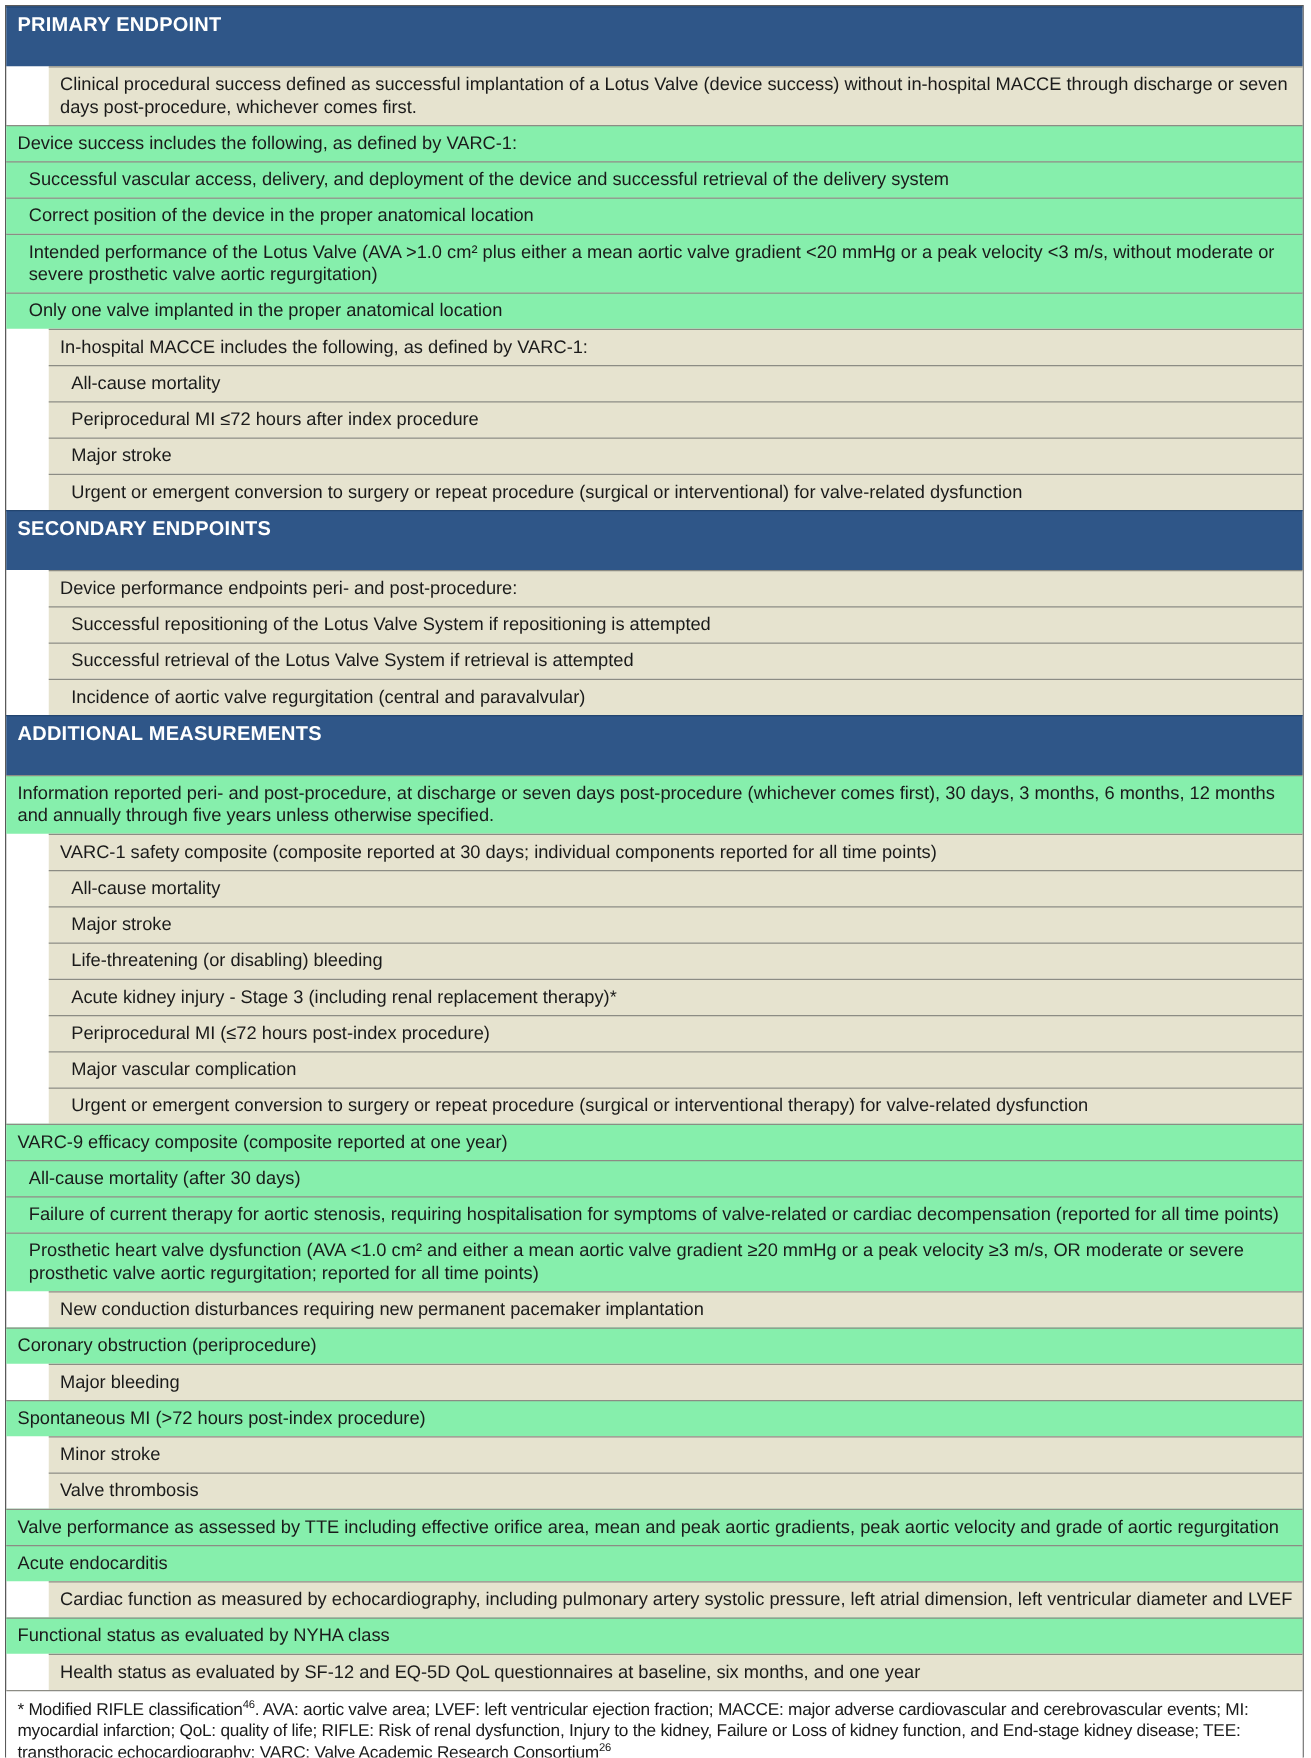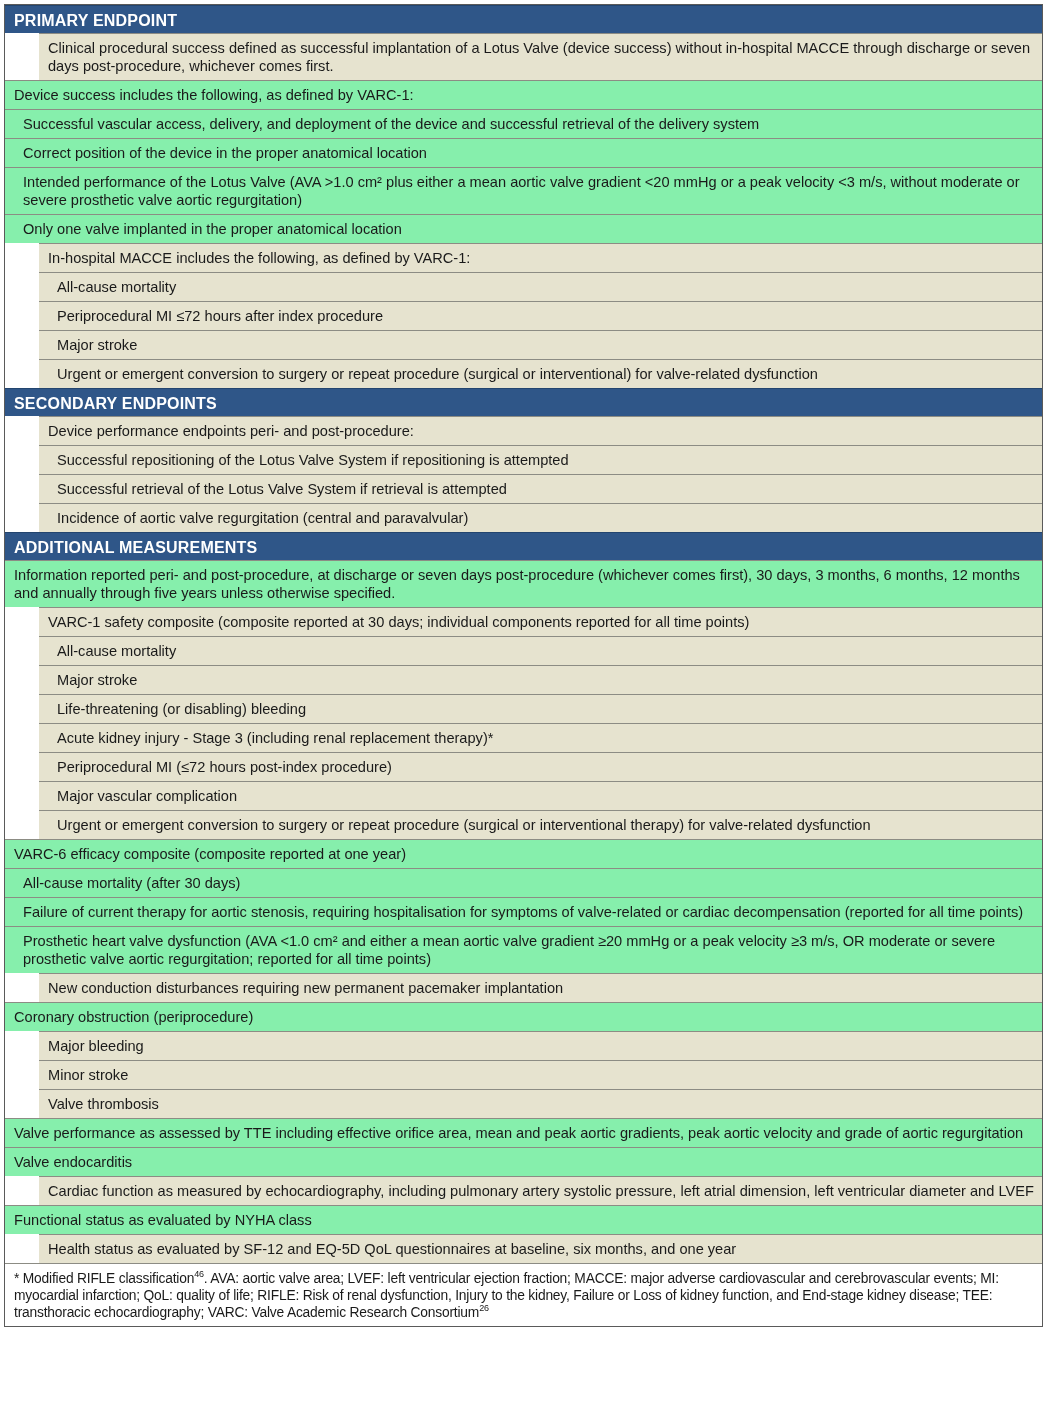--- a/index.html
+++ b/index.html
@@ -16,21 +16,21 @@
     padding: 5px 8px 5px 9px;
     line-height: 18px;
     box-sizing: border-box;
   }
   .row:first-child { border-top: none; }
   .row.sub { padding-left: 18px; }
   .row.tan { background: #e6e3cf; margin-left: 34px; }
   .row.light { background: #86efac; }
   .row.header {
     background: #2f5688; color: #ffffff; font-weight: bold;
-    font-size: 16px; padding: 6px 8px 4px 9px; line-height: 17px;
+    font-size: 16px; padding: 6px 8px 24px 9px; line-height: 17px;
     border-top: 1px solid #23456f;
     letter-spacing: 0.2px;
   }
   .row.foot {
     background: #ffffff; font-size: 13.8px; line-height: 17px;
     padding: 6px 8px 5px 9px; letter-spacing: -0.2px;
   }
   sup { font-size: 9px; line-height: 0; }
 </style>
 </head>
@@ -58,29 +58,30 @@
       <div class="row header">ADDITIONAL MEASUREMENTS</div>
       <div class="row light">Information reported peri- and post-procedure, at discharge or seven days post-procedure (whichever comes first), 30 days, 3 months, 6 months, 12 months and annually through five years unless otherwise specified.</div>
       <div class="row tan">VARC-1 safety composite (composite reported at 30 days; individual components reported for all time points)</div>
       <div class="row tan sub">All-cause mortality</div>
       <div class="row tan sub">Major stroke</div>
       <div class="row tan sub">Life-threatening (or disabling) bleeding</div>
       <div class="row tan sub">Acute kidney injury - Stage 3 (including renal replacement therapy)*</div>
       <div class="row tan sub">Periprocedural MI (≤72 hours post-index procedure)</div>
       <div class="row tan sub">Major vascular complication</div>
       <div class="row tan sub">Urgent or emergent conversion to surgery or repeat procedure (surgical or interventional therapy) for valve-related dysfunction</div>
-      <div class="row light">VARC-6 efficacy composite (composite reported at one year)</div>
+      <div class="row light">VARC-9 efficacy composite (composite reported at one year)</div>
       <div class="row light sub">All-cause mortality (after 30 days)</div>
       <div class="row light sub">Failure of current therapy for aortic stenosis, requiring hospitalisation for symptoms of valve-related or cardiac decompensation (reported for all time points)</div>
       <div class="row light sub">Prosthetic heart valve dysfunction (AVA &lt;1.0 cm² and either a mean aortic valve gradient ≥20 mmHg or a peak velocity ≥3 m/s, OR moderate or severe prosthetic valve aortic regurgitation; reported for all time points)</div>
       <div class="row tan">New conduction disturbances requiring new permanent pacemaker implantation</div>
       <div class="row light">Coronary obstruction (periprocedure)</div>
       <div class="row tan">Major bleeding</div>
+      <div class="row light">Spontaneous MI (&gt;72 hours post-index procedure)</div>
       <div class="row tan">Minor stroke</div>
       <div class="row tan">Valve thrombosis</div>
       <div class="row light">Valve performance as assessed by TTE including effective orifice area, mean and peak aortic gradients, peak aortic velocity and grade of aortic regurgitation</div>
-      <div class="row light">Valve endocarditis</div>
+      <div class="row light">Acute endocarditis</div>
       <div class="row tan">Cardiac function as measured by echocardiography, including pulmonary artery systolic pressure, left atrial dimension, left ventricular diameter and LVEF</div>
       <div class="row light">Functional status as evaluated by NYHA class</div>
       <div class="row tan">Health status as evaluated by SF-12 and EQ-5D QoL questionnaires at baseline, six months, and one year</div>
     </div>
   <div class="row foot"><span>* Modified RIFLE classification</span><sup>46</sup><span>. AVA: aortic valve area; LVEF: left ventricular ejection fraction; MACCE: major adverse cardiovascular and cerebrovascular events; MI: myocardial infarction; QoL: quality of life; RIFLE: Risk of renal dysfunction, Injury to the kidney, Failure or Loss of kidney function, and End-stage kidney disease; TEE: transthoracic echocardiography; VARC: Valve Academic Research Consortium</span><sup>26</sup></div>
 </div>
 
 </body></html>

